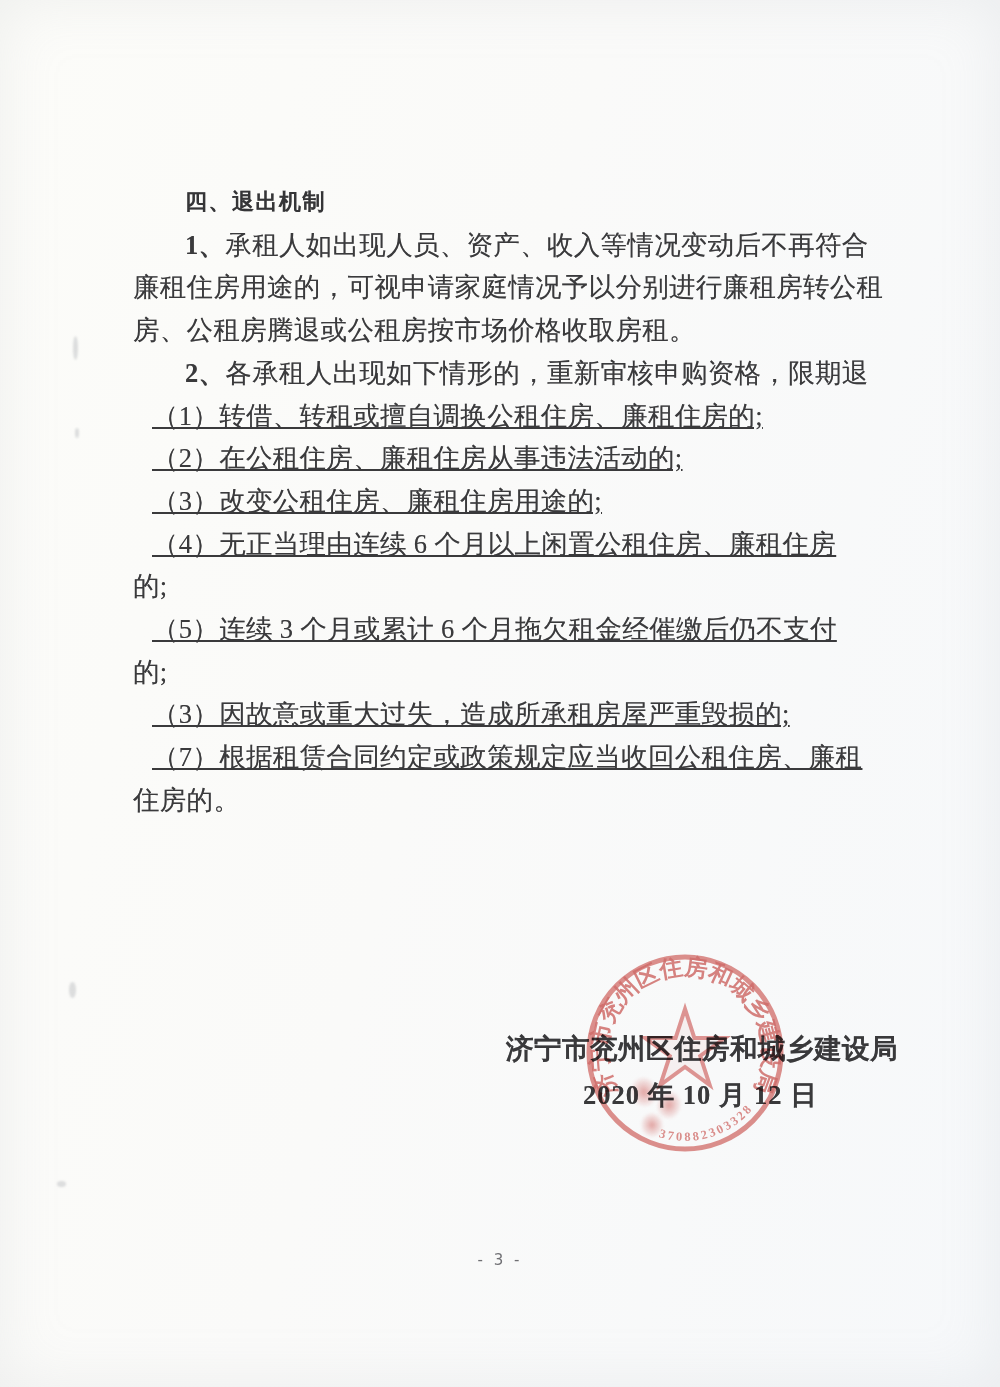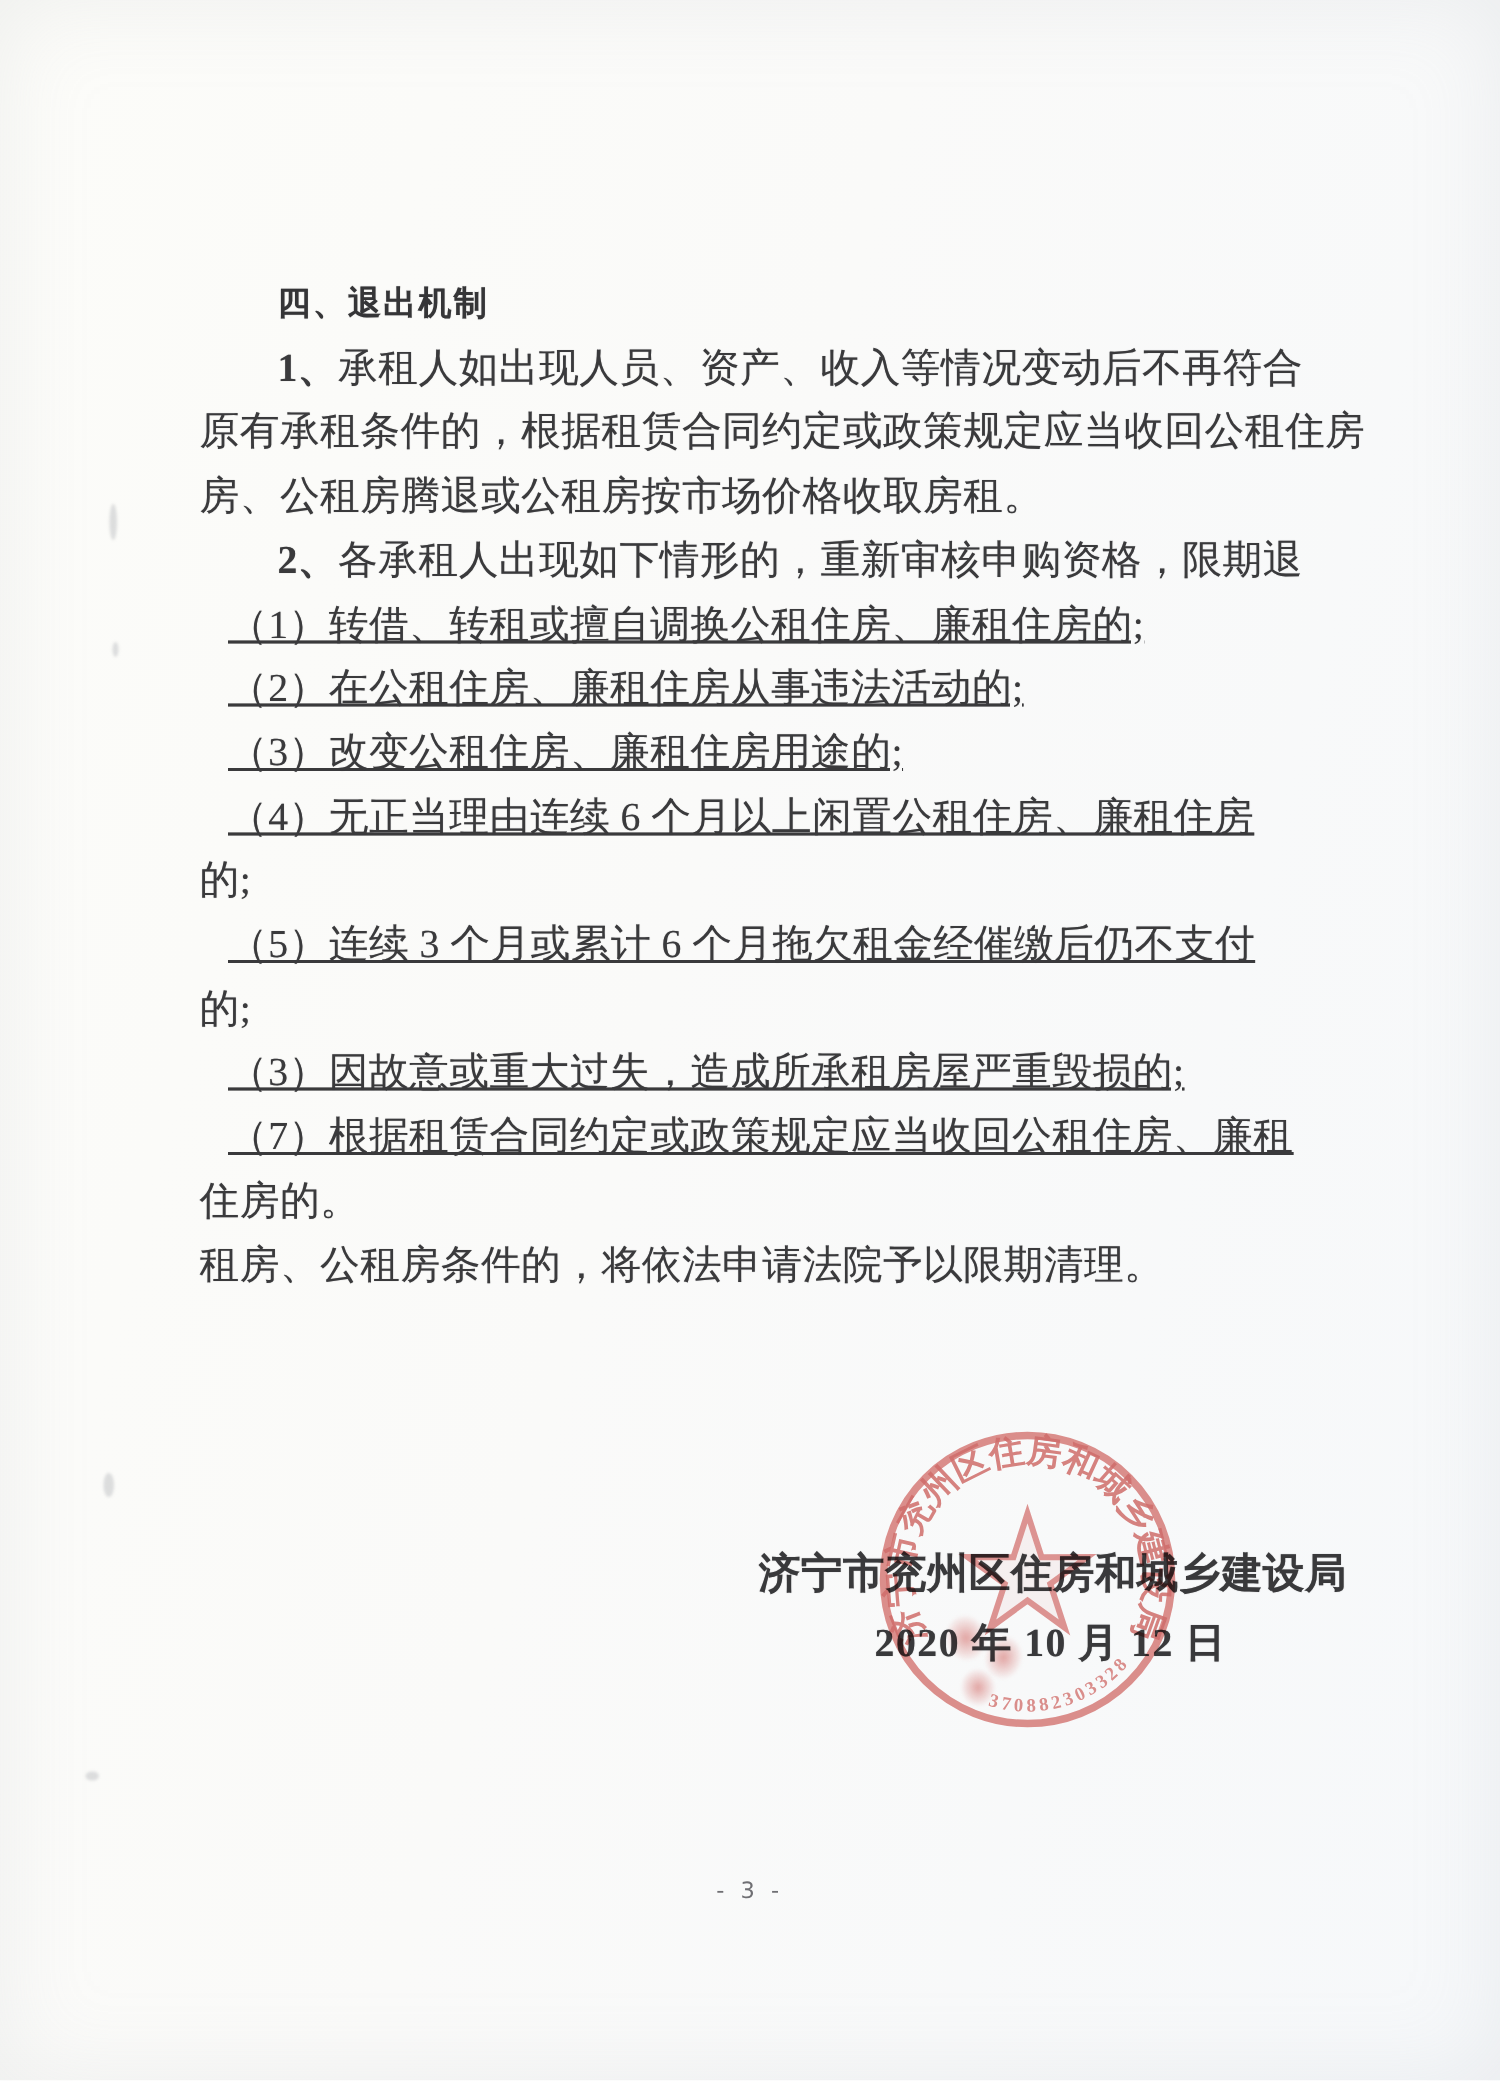--- a/index.html
+++ b/index.html
@@ -66,34 +66,33 @@
 <div class="page">
 
   <div class="smudge" style="left:73px;top:336px;width:5px;height:24px;"></div>
   <div class="smudge" style="left:75px;top:428px;width:4px;height:10px;"></div>
   <div class="smudge" style="left:69px;top:982px;width:7px;height:16px;"></div>
   <div class="smudge" style="left:57px;top:1181px;width:9px;height:6px;"></div>
 
   <div class="body-text">
     <h2 class="title ind-para">四、退出机制</h2>
     <div class="ln ind-para"><b>1、</b><span>承租人如出现人员、资产、收入等情况变动后不再符合</span></div>
-    <div class="ln ind-flush"><span>原有承租条件的，根据租赁合同约定或政策规定应当收回公租住房</span></div>
+    <div class="ln ind-flush"><span>廉租住房用途的，可视申请家庭情况予以分别进行廉租房转公租</span></div>
     <div class="ln ind-flush"><span>房、公租房腾退或公租房按市场价格收取房租。</span></div>
     <div class="ln ind-para"><b>2、</b><span>各承租人出现如下情形的，重新审核申购资格，限期退</span></div>
     <div class="ln ind-item"><span>（1）转借、转租或擅自调换公租住房、廉租住房的;</span></div>
     <div class="ln ind-item"><span>（2）在公租住房、廉租住房从事违法活动的;</span></div>
     <div class="ln ind-item"><span>（3）改变公租住房、廉租住房用途的;</span></div>
     <div class="ln ind-item"><span>（4）无正当理由连续 6 个月以上闲置公租住房、廉租住房</span></div>
     <div class="ln ind-flush"><span>的;</span></div>
     <div class="ln ind-item"><span>（5）连续 3 个月或累计 6 个月拖欠租金经催缴后仍不支付</span></div>
     <div class="ln ind-flush"><span>的;</span></div>
     <div class="ln ind-item"><span>（3）因故意或重大过失，造成所承租房屋严重毁损的;</span></div>
     <div class="ln ind-item"><span>（7）根据租赁合同约定或政策规定应当收回公租住房、廉租</span></div>
     <div class="ln ind-flush"><span>住房的。</span></div>
-    <div class="ln ind-flush"><span>租房、公租房条件的，将依法申请法院予以限期清理。</span></div>
   </div>
 
   <div class="sig-agency">济宁市兖州区住房和城乡建设局</div>
   <div class="sig-date">2020 年 10 月 12 日</div>
 
   <svg class="seal" viewBox="0 0 270 270">
     <defs>
       <path id="ringPath" d="M 67.5,174 A 78,78 0 1 1 202.5,174" fill="none"></path>
       <path id="codePath" d="M 104.9,217.7 A 88,88 0 0 0 214.7,172.2" fill="none"></path>
     </defs>

